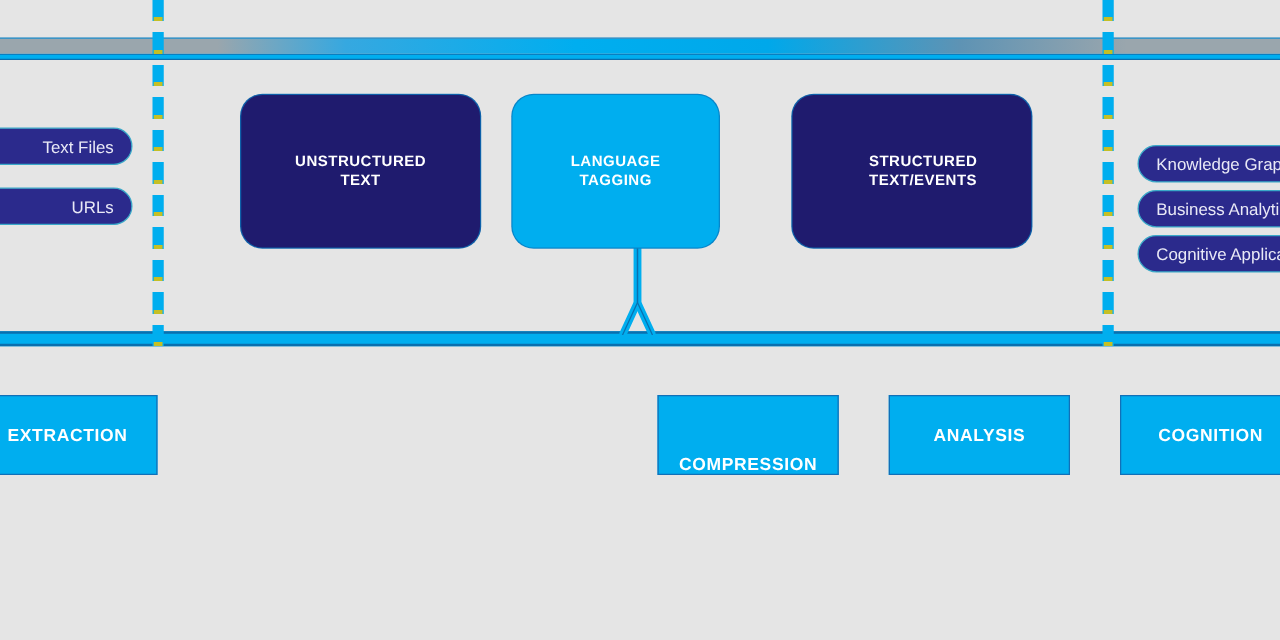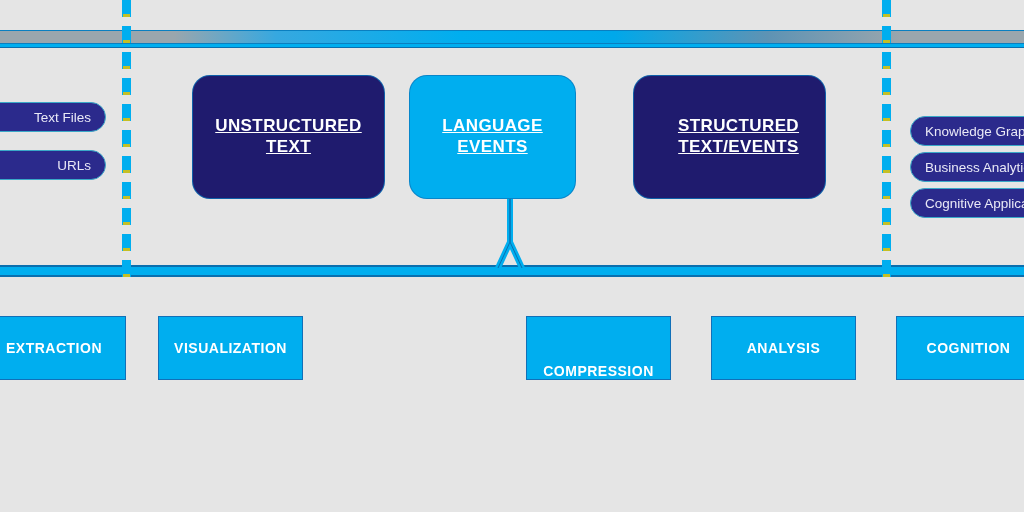--- a/index.html
+++ b/index.html
@@ -106,24 +106,23 @@
     display: flex;
     align-items: center;
     justify-content: center;
     text-align: center;
     box-sizing: border-box;
     border: 1px solid rgba(10,120,190,.75);
   }
   .mainbox .lbl {
     color: #ffffff;
     font-weight: 700;
-    font-size: 17px;
+    font-size: 12px;
     line-height: 1.22;
     letter-spacing: .4px;
-    text-decoration: underline;
   }
   .navy  { background: #1f1b6e; }
   .cyan  { background: #00aeef; }
 
   .box-unstructured { left: 192px;  top: 75px; width: 193px; height: 124px; }
   .box-engine       { left: 409px;  top: 75px; width: 167px; height: 124px; }
   .box-structured   { left: 633px;  top: 75px; width: 193px; height: 124px; padding-left: 18px; }
 
   
   .pill {
@@ -215,21 +214,21 @@
   <div class="mainbox navy box-unstructured">
     <div class="lbl">
       <span>UNSTRUCTURED</span><br>
       <span>TEXT</span>
     </div>
   </div>
 
   <div class="mainbox cyan box-engine">
     <div class="lbl">
       <span>LANGUAGE</span><br>
-      <span>EVENTS</span>
+      <span>TAGGING</span>
     </div>
   </div>
 
   <div class="mainbox navy box-structured">
     <div class="lbl">
       <span>STRUCTURED</span><br>
       <span>TEXT/EVENTS</span>
     </div>
   </div>
 
@@ -239,23 +238,20 @@
   <div class="pill pill-right pill-r2">
     <span class="lbl">Business Analytics</span>
   </div>
   <div class="pill pill-right pill-r3">
     <span class="lbl">Cognitive Applications</span>
   </div>
 
   <div class="capbox cap-0">
     <span class="lbl">EXTRACTION</span>
   </div>
-  <div class="capbox cap-1">
-    <span class="lbl">VISUALIZATION</span>
-  </div>
   <div class="capbox cap-3">
     <span class="lbl">COMPRESSION</span>
   </div>
   <div class="capbox cap-4">
     <span class="lbl">ANALYSIS</span>
   </div>
   <div class="capbox cap-5">
     <span class="lbl">COGNITION</span>
   </div>
 

